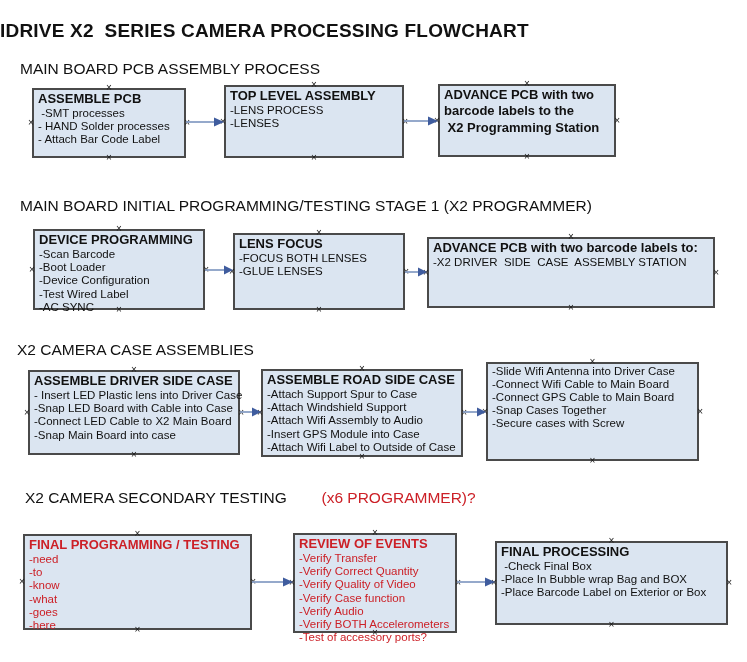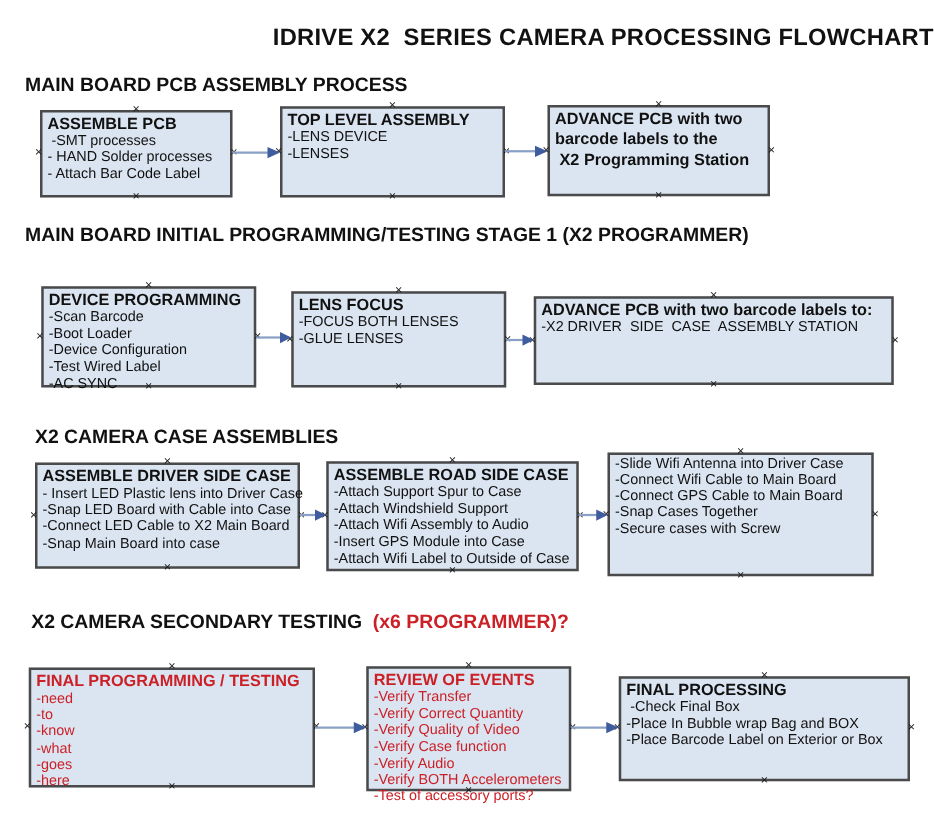--- a/index.html
+++ b/index.html
@@ -1,21 +1,21 @@
 <!DOCTYPE html>
 <html style="--box_fill: #dbe5f1; --box_border: #4a4a4a; --arrow_line: #8aa0c6; --arrow_head: #3f5c9e; --red_text: #cc2027; --text: #111111;"><head>
 <meta charset="utf-8">
 <style>
   html,body{margin:0;padding:0;background:#ffffff;}
   body{width:747px;height:662px;overflow:hidden;font-family:"Liberation Sans",sans-serif;}
   .canvas{position:relative;width:747px;height:662px;background:#fff;color:var(--text,#111);}
-  .main-title{position:absolute;left:0;top:20px;width:747px;text-align:right;
+  .main-title{position:absolute;left:0;top:20px;width:747px;text-align:left;
     font-size:19px;font-weight:bold;white-space:pre;letter-spacing:.2px;margin:0;}
-  .section-header{position:absolute;font-size:15.5px;font-weight:bold;white-space:pre;}
-  .section-header .red{color:var(--red_text,#cc2027);}
+  .section-header{position:absolute;font-size:15.5px;font-weight:normal;white-space:pre;}
+  .section-header .red{color:var(--red_text,#cc2027);margin-left:26px;}
   .fbox{position:absolute;box-sizing:border-box;background:var(--box_fill,#dbe5f1);
     border:2px solid var(--box_border,#4a4a4a);padding:1px 0 0 4px;overflow:visible;}
   .btitle{font-size:13px;font-weight:bold;line-height:1.25;white-space:pre;}
   .bitem{font-size:11.5px;line-height:13.1px;white-space:pre;}
   .red-text .btitle,.red-text .bitem{color:var(--red_text,#cc2027);}
   .anchor{position:absolute;font-size:10px;line-height:10px;color:#1a1a1a;pointer-events:none;}
   .a-top{top:-7px;left:50%;transform:translateX(-50%);}
   .a-bottom{bottom:-7px;left:50%;transform:translateX(-50%);}
   .a-left{left:-6px;top:50%;transform:translateY(-50%);}
   .a-right{right:-6px;top:50%;transform:translateY(-50%);}
@@ -38,21 +38,21 @@
     <div class="bitem">- HAND Solder processes</div>
     <div class="bitem">- Attach Bar Code Label</div>
   <span class="anchor a-top">×</span>
       <span class="anchor a-bottom">×</span>
       <span class="anchor a-left">×</span>
       <span class="anchor a-right">×</span>
     </div>
 
   <div class="fbox" style="left:224px;top:85px;width:180px;height:73px">
     <div class="btitle">TOP LEVEL ASSEMBLY</div>
-    <div class="bitem">-LENS DEVICE</div>
+    <div class="bitem">-LENS PROCESS</div>
     <div class="bitem">-LENSES</div>
   <span class="anchor a-top">×</span>
       <span class="anchor a-bottom">×</span>
       <span class="anchor a-left">×</span>
       <span class="anchor a-right">×</span>
     </div>
 
   <div class="fbox" style="left:438px;top:84px;width:178px;height:73px">
     <div class="btitle">ADVANCE PCB with two
 barcode labels to the
@@ -65,21 +65,21 @@
 
   <svg class="arrow" style="left:186px;top:116px" width="38" height="12">
       <line x1="0" y1="6" x2="29" y2="6"></line>
       <polygon points="28,1.5 38,6 28,10.5"></polygon>
     </svg>
   <svg class="arrow" style="left:404px;top:115px" width="34" height="12">
       <line x1="0" y1="6" x2="25" y2="6"></line>
       <polygon points="24,1.5 34,6 24,10.5"></polygon>
     </svg>
 
-  <div class="section-header" style="left:20px;top:180px"><span>MAIN BOARD INITIAL PROGRAMMING/TESTING STAGE 1 (X2 PROGRAMMER)</span><span class="red"></span></div>
+  <div class="section-header" style="left:20px;top:197px"><span>MAIN BOARD INITIAL PROGRAMMING/TESTING STAGE 1 (X2 PROGRAMMER)</span><span class="red"></span></div>
 
   <div class="fbox" style="left:33px;top:229px;width:172px;height:81px">
     <div class="btitle">DEVICE PROGRAMMING</div>
     <div class="bitem">-Scan Barcode</div>
     <div class="bitem">-Boot Loader</div>
     <div class="bitem">-Device Configuration</div>
     <div class="bitem">-Test Wired Label</div>
     <div class="bitem">-AC SYNC</div>
   <span class="anchor a-top">×</span>
       <span class="anchor a-bottom">×</span>
@@ -108,21 +108,21 @@
 
   <svg class="arrow" style="left:205px;top:264px" width="28" height="12">
       <line x1="0" y1="6" x2="20" y2="6"></line>
       <polygon points="19,1.5 28,6 19,10.5"></polygon>
     </svg>
   <svg class="arrow" style="left:405px;top:266px" width="22" height="12">
       <line x1="0" y1="6" x2="14" y2="6"></line>
       <polygon points="13,1.5 22,6 13,10.5"></polygon>
     </svg>
 
-  <div class="section-header" style="left:28px;top:341px"><span>X2 CAMERA CASE ASSEMBLIES</span><span class="red"></span></div>
+  <div class="section-header" style="left:17px;top:341px"><span>X2 CAMERA CASE ASSEMBLIES</span><span class="red"></span></div>
 
   <div class="fbox" style="left:28px;top:370px;width:212px;height:85px">
     <div class="btitle">ASSEMBLE DRIVER SIDE CASE</div>
     <div class="bitem">- Insert LED Plastic lens into Driver Case</div>
     <div class="bitem">-Snap LED Board with Cable into Case</div>
     <div class="bitem">-Connect LED Cable to X2 Main Board</div>
     <div class="bitem">-Snap Main Board into case</div>
   <span class="anchor a-top">×</span>
       <span class="anchor a-bottom">×</span>
       <span class="anchor a-left">×</span>

